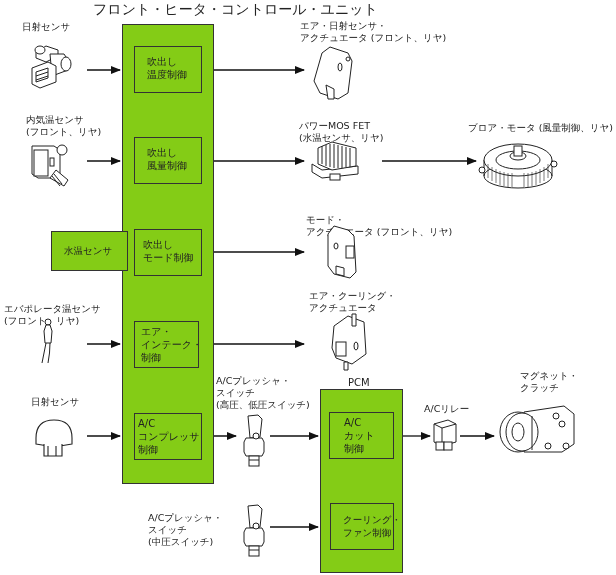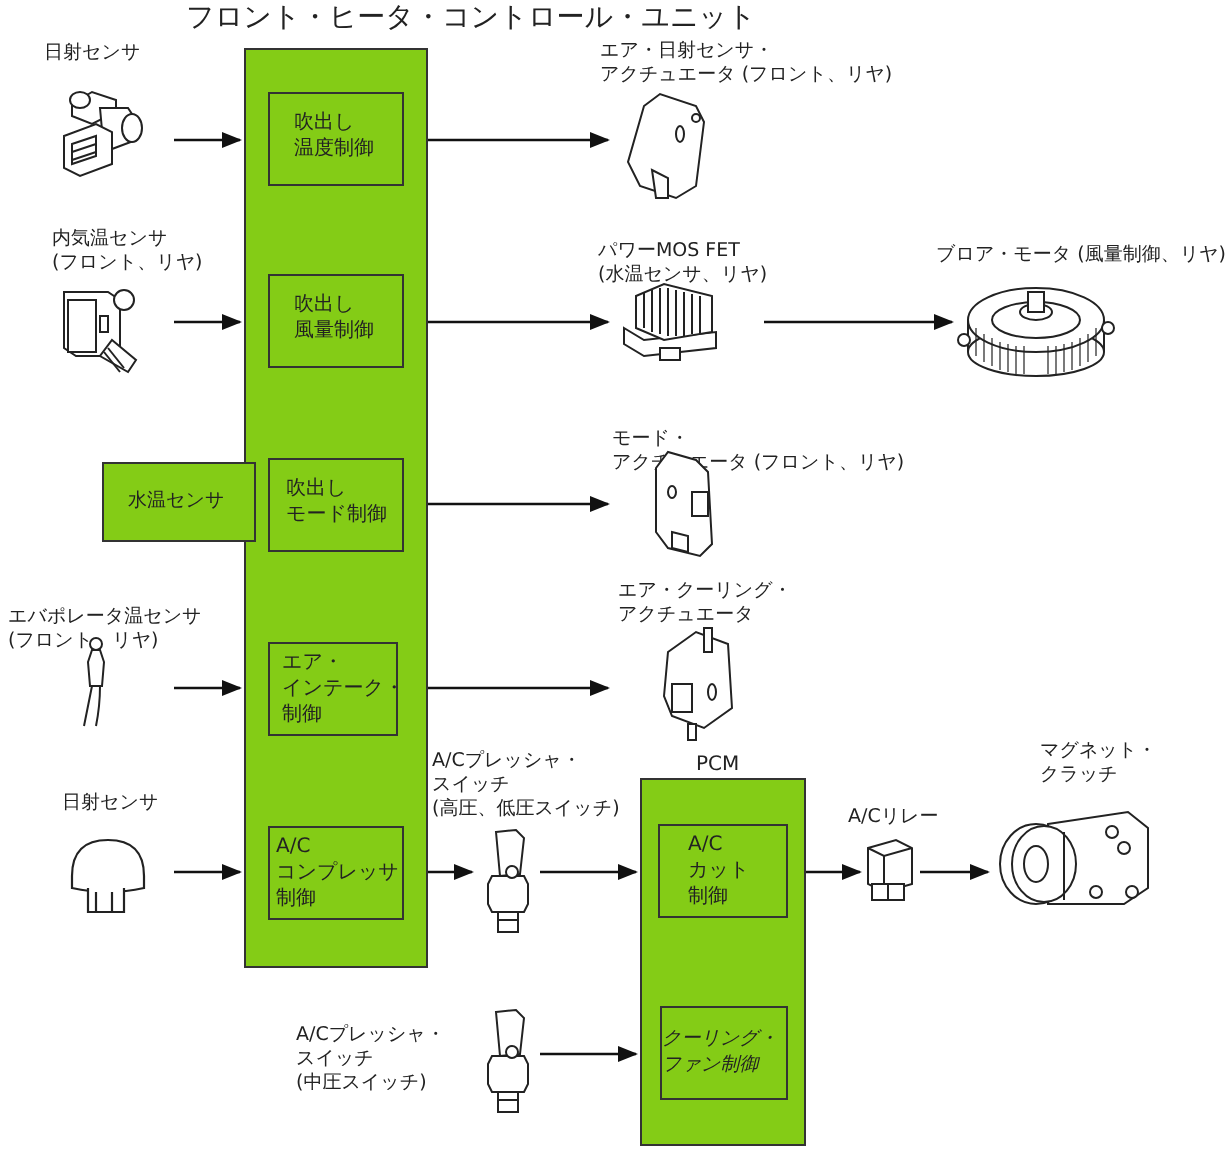--- a/index.html
+++ b/index.html
@@ -206,21 +206,21 @@
 </svg>
 
 <div class="lbl" style="left:348px; top:377px; font-size:10px;">PCM</div>
 <div class="box" style="left:320px; top:389px; width:83px; height:184px;"></div>
 <div class="box" style="left:329px; top:412px; width:65px; height:47px;">
   <div class="boxtxt" style="left:14px; top:3px;">A/C
 カット
 制御</div>
 </div>
 <div class="box" style="left:330px; top:503px; width:64px; height:47px;">
-  <div class="boxtxt" style="left:0; top:9px; font-size:9.5px;font-style:italic;">クーリング・
+  <div class="boxtxt" style="left:12px; top:9px; font-size:9.5px;">クーリング・
 ファン制御</div>
 </div>
 
 <div class="lbl" style="left:424px; top:403px;">A/Cリレー</div>
 <svg class="ico" style="left:432px; top:418px;" width="26" height="34" viewBox="0 0 26 34">
   <g fill="#fff" stroke="#222" stroke-width="1">
     <path d="M2,6 l14,-4 l8,4 l0,18 l-14,4 l-8,-4 z"></path>
     <path d="M2,6 l8,4 l14,-4"></path>
     <line x1="10" y1="10" x2="10" y2="28"></line>
     <rect x="4" y="24" width="8" height="8"></rect>

